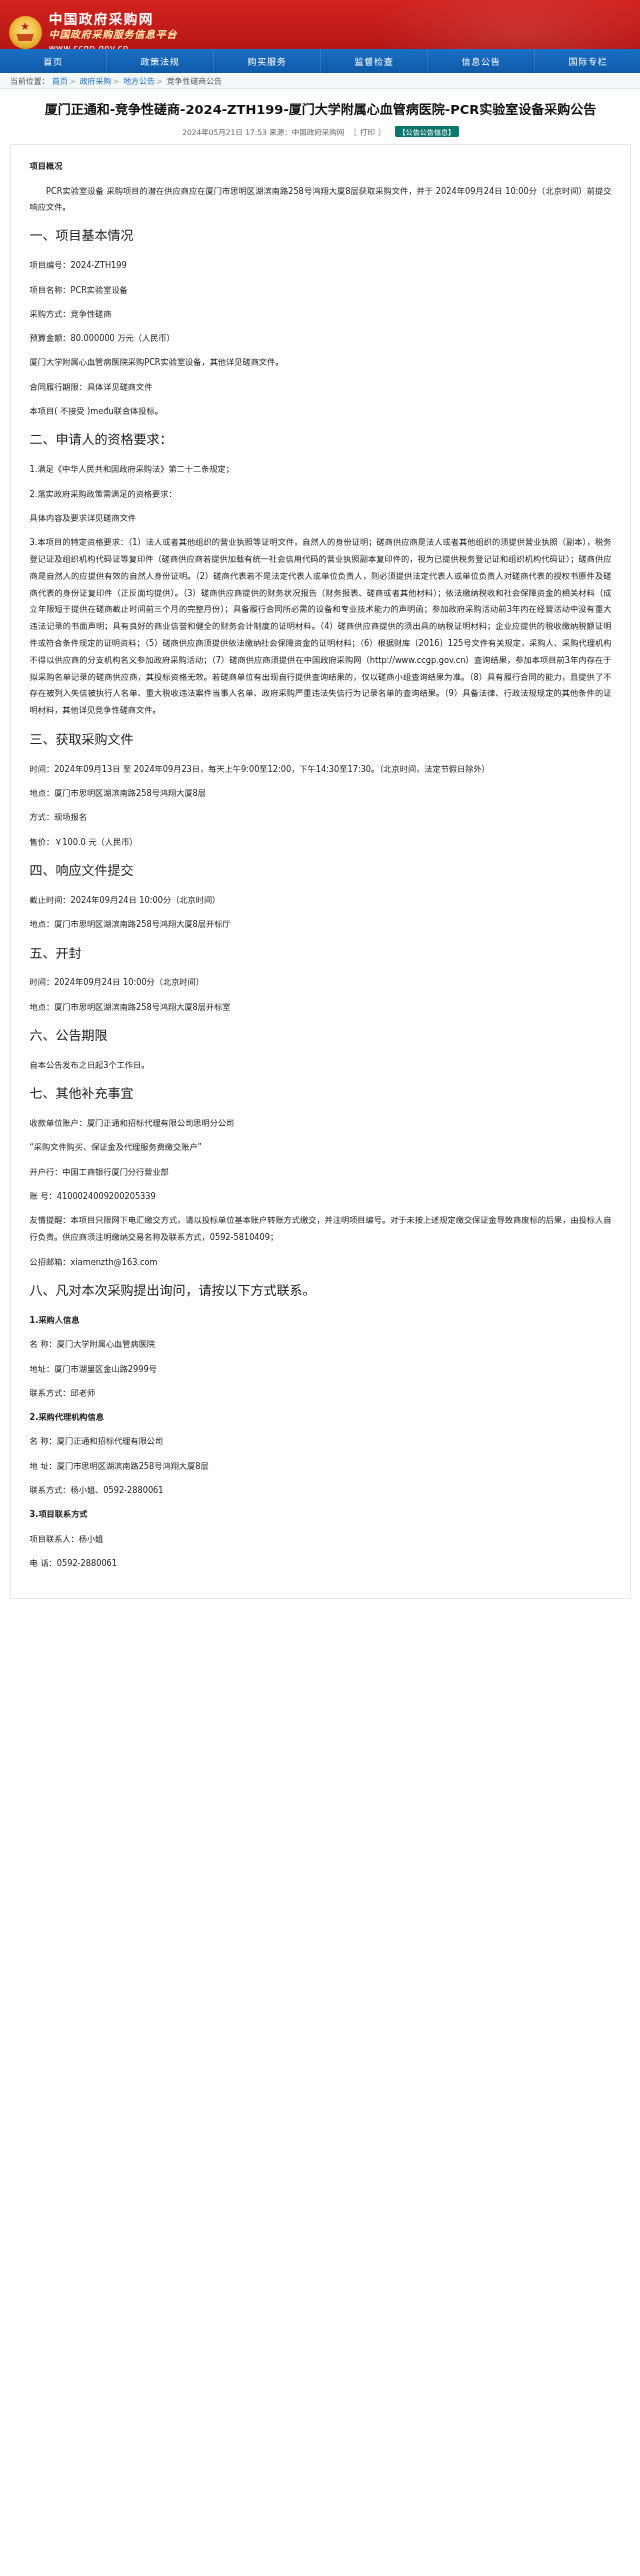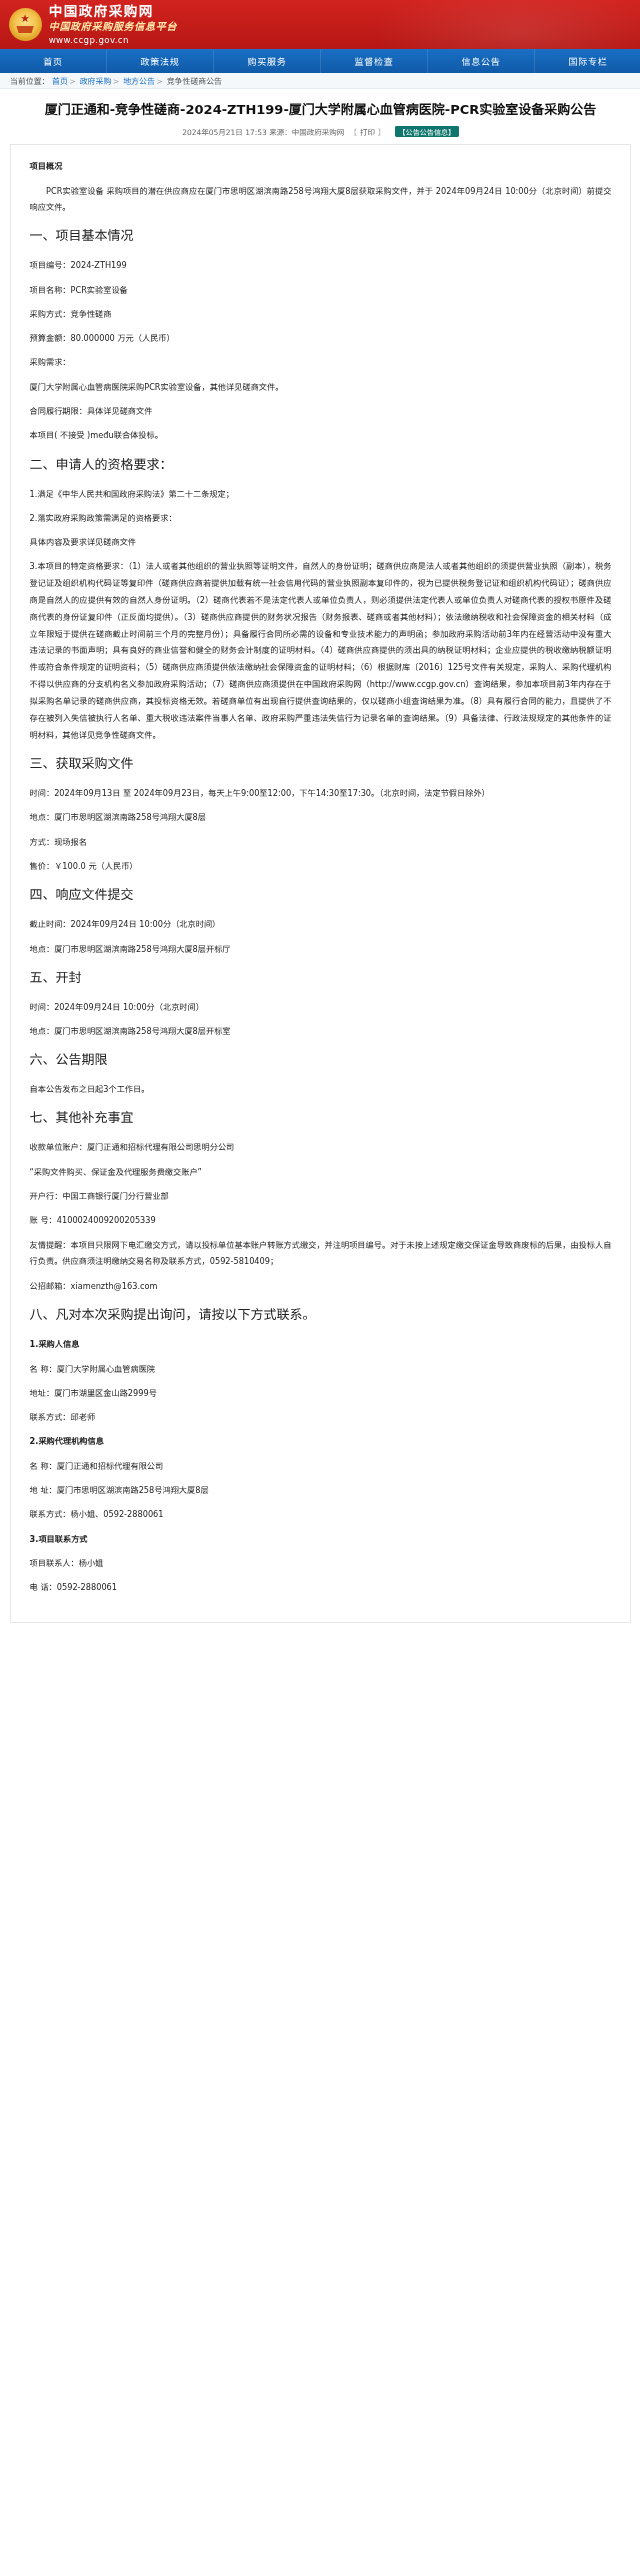--- a/index.html
+++ b/index.html
@@ -22,20 +22,21 @@
     position: absolute;
     right: -29px; top: -21.4px;
     width: 300px; height: 107px;
     background: radial-gradient(ellipse at center, rgba(255,255,255,0.10) 0%, rgba(255,255,255,0) 70%);
   }
   .banner-inner {
     display: flex;
     align-items: center;
     height: 100%;
     padding-left: 8.6px;
+    margin-top: 8px;
   }
   .emblem {
     width: 33px; height: 33px;
     border-radius: 50%;
     background: radial-gradient(circle at 50% 45%, #ffe08a 0%, #f3c14b 45%, #d99a1e 75%, #b8780e 100%);
     position: relative;
     flex: 0 0 auto;
     margin-right: 7.1px;
   }
   .emblem::before {
@@ -186,21 +187,20 @@
   <div class="content">
 
     <p class="sub-head">项目概况</p>
     <p class="indent">PCR实验室设备 采购项目的潜在供应商应在厦门市思明区湖滨南路258号鸿翔大厦8层获取采购文件，并于 2024年09月24日 10:00分（北京时间）前提交响应文件。</p>
 
     <p class="sec-head">一、项目基本情况</p>
     <p>项目编号：2024-ZTH199</p>
     <p>项目名称：PCR实验室设备</p>
     <p>采购方式：竞争性磋商</p>
     <p>预算金额：80.000000 万元（人民币）</p>
-    <p>采购需求：</p>
     <p>厦门大学附属心血管病医院采购PCR实验室设备，其他详见磋商文件。</p>
     <p>合同履行期限：具体详见磋商文件</p>
     <p>本项目( 不接受 )među联合体投标。</p>
 
     <p class="sec-head">二、申请人的资格要求：</p>
     <p>1.满足《中华人民共和国政府采购法》第二十二条规定；</p>
     <p>2.落实政府采购政策需满足的资格要求：</p>
     <p>具体内容及要求详见磋商文件</p>
     <p class="long">3.本项目的特定资格要求：（1）法人或者其他组织的营业执照等证明文件，自然人的身份证明；磋商供应商是法人或者其他组织的须提供营业执照（副本），税务登记证及组织机构代码证等复印件（磋商供应商若提供加载有统一社会信用代码的营业执照副本复印件的，视为已提供税务登记证和组织机构代码证）；磋商供应商是自然人的应提供有效的自然人身份证明。（2）磋商代表若不是法定代表人或单位负责人，则必须提供法定代表人或单位负责人对磋商代表的授权书原件及磋商代表的身份证复印件（正反面均提供）。（3）磋商供应商提供的财务状况报告（财务报表、磋商或者其他材料）；依法缴纳税收和社会保障资金的相关材料（成立年限短于提供在磋商截止时间前三个月的完整月份）；具备履行合同所必需的设备和专业技术能力的声明函；参加政府采购活动前3年内在经营活动中没有重大违法记录的书面声明；具有良好的商业信誉和健全的财务会计制度的证明材料。（4）磋商供应商提供的须出具的纳税证明材料；企业应提供的税收缴纳税额证明件或符合条件规定的证明资料；（5）磋商供应商须提供依法缴纳社会保障资金的证明材料；（6）根据财库〔2016〕125号文件有关规定，采购人、采购代理机构不得以供应商的分支机构名义参加政府采购活动；（7）磋商供应商须提供在中国政府采购网（http://www.ccgp.gov.cn）查询结果，参加本项目前3年内存在于拟采购名单记录的磋商供应商，其投标资格无效。若磋商单位有出现自行提供查询结果的，仅以磋商小组查询结果为准。（8）具有履行合同的能力，且提供了不存在被列入失信被执行人名单、重大税收违法案件当事人名单、政府采购严重违法失信行为记录名单的查询结果。（9）具备法律、行政法规规定的其他条件的证明材料，其他详见竞争性磋商文件。</p>
 

